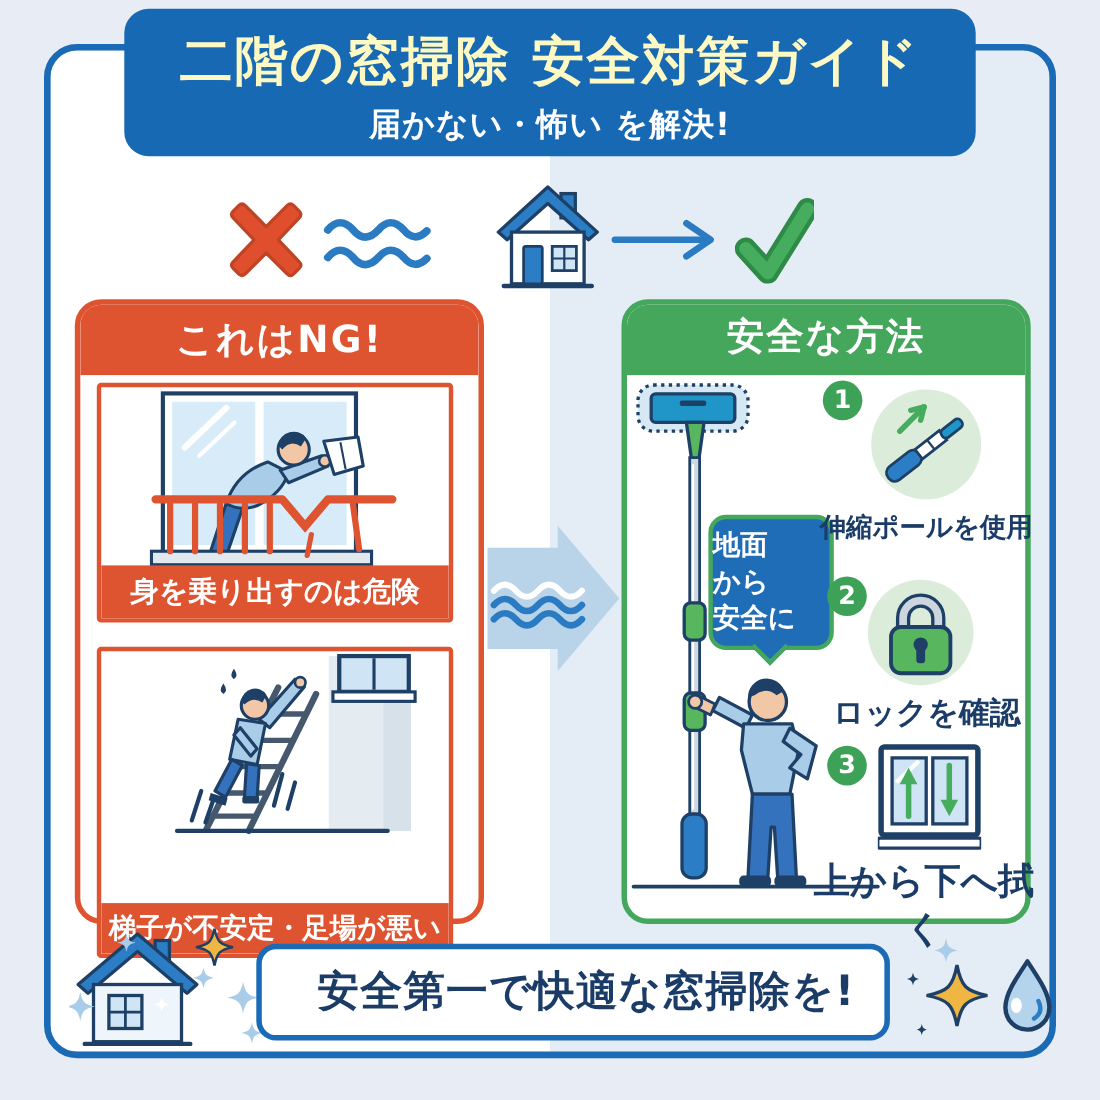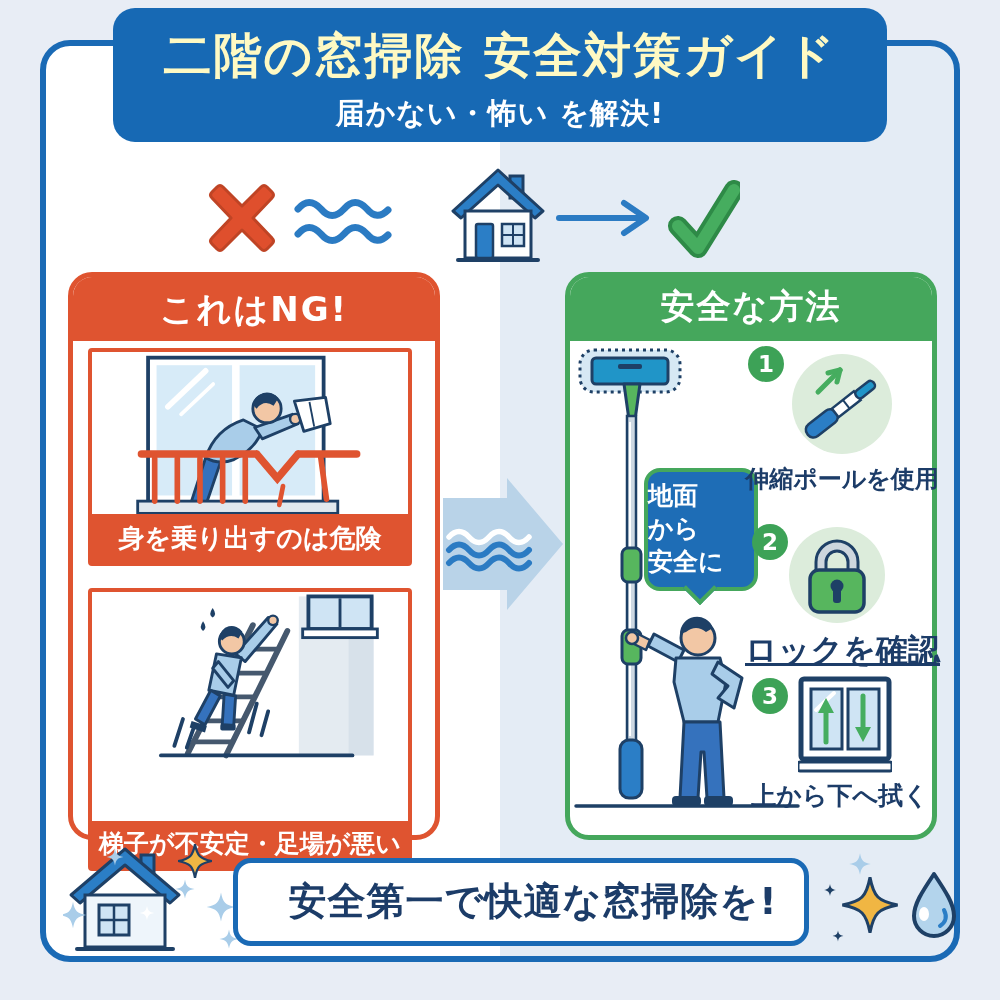--- a/index.html
+++ b/index.html
@@ -79,22 +79,22 @@
   .step-icon { position:absolute; z-index:5; }
   #step-icon-1 { left:790px; top:352px; }
   #step-icon-2 { left:788px; top:526px; }
   #step-icon-3 { left:798px; top:676px; }
 
   .step-label {
     position:absolute; color:#1c3c68; font-weight:bold; text-align:center;
     line-height:1.3; z-index:6;
   }
   #step-label-1 { left:742px; top:464px; width:200px; font-size:24px; }
-  #step-label-2 { left:740px; top:630px; width:205px; font-size:32px;text-decoration:underline; }
-  #step-label-3 { left:735px; top:780px; width:210px; font-size:25px; }
+  #step-label-2 { left:740px; top:630px; width:205px; font-size:28px; }
+  #step-label-3 { left:735px; top:780px; width:210px; font-size:33px; }
 
   .footer-house    { position:absolute; left:63px;  top:843px; z-index:3; }
   .footer-banner {
     position:absolute; left:233px; top:858px; width:576px; height:88px;
     background:#fff; border:5px solid #1a6ab5; border-radius:18px;
     text-align:center; z-index:3;
   }
   .footer-message { color:#1c3c68; font-size:38px; font-weight:bold; line-height:76px; letter-spacing:1px;padding-left:24px; }
   .footer-sparkles { position:absolute; left:818px; top:850px; z-index:3; }
 </style>

